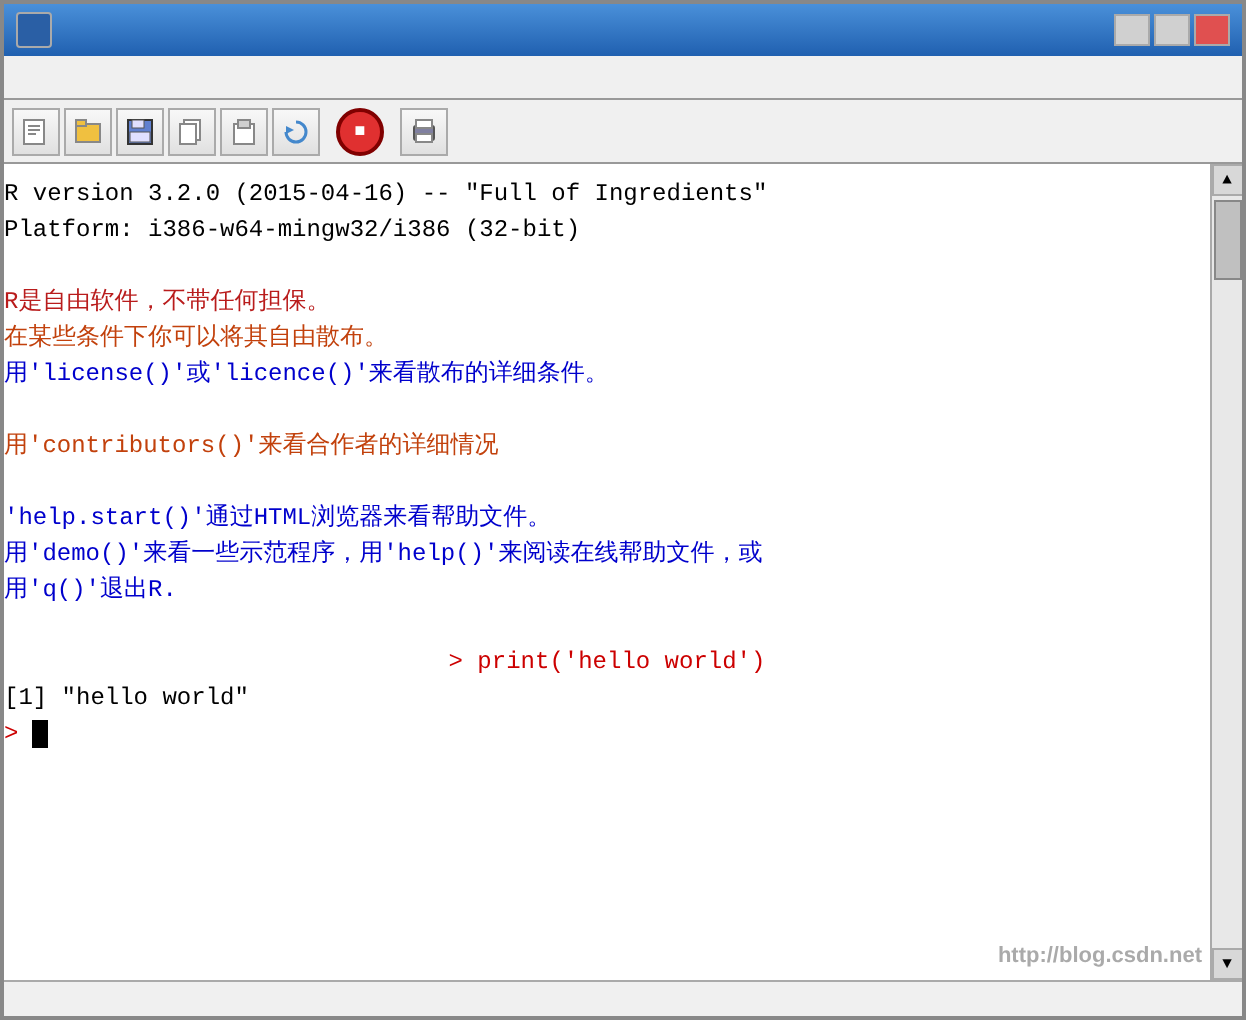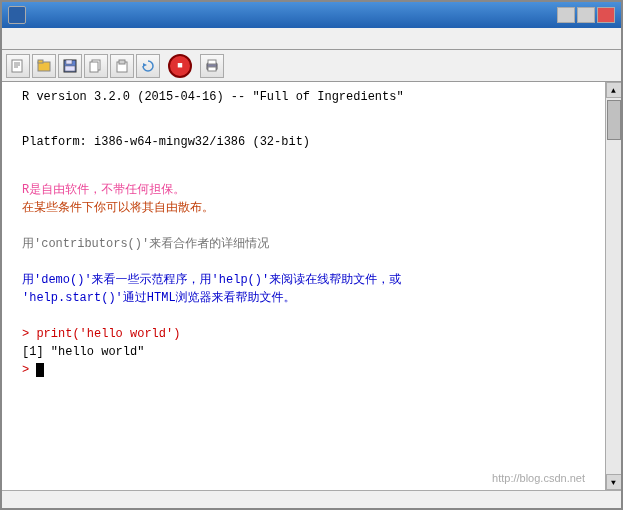--- a/index.html
+++ b/index.html
@@ -147,21 +147,21 @@
       display: flex;
       flex: 1;
       overflow: hidden;
     }
 
     .console-area {
       flex: 1;
       background: white;
       overflow-y: auto;
       overflow-x: hidden;
-      padding: 6px 20px;
+      padding: 6px 0;
       font-family: 'Courier New', Courier, monospace;
       font-size: 12px;
       position: relative;
     }
 
     .scrollbar-y {
       width: 16px;
       background: #e8e8e8;
       border-left: 1px solid #aaa;
       display: flex;
@@ -201,24 +201,25 @@
     .console-line {
       white-space: pre-wrap;
       word-break: break-all;
       line-height: 1.5;
       color: #000;
     }
 
     .watermark {
       position: absolute;
       bottom: 6px;
-      right: 20px;
+      right: 4px;
       color: #aaa;
       font-size: 11px;
       font-family: Arial, sans-serif;
+      font-weight: bold;
     }
 
     .status-bar {
       height: 18px;
       background: #f0f0f0;
       border-top: 1px solid #aaa;
       display: flex;
       align-items: center;
       padding: 0 4px;
       font-size: 11px;
@@ -320,31 +321,33 @@
         <rect x="3" y="1" width="8" height="4" fill="white" stroke="#888" stroke-width="1"></rect>
         <rect x="3" y="8" width="8" height="4" fill="white" stroke="#888" stroke-width="1"></rect>
       </svg>
     </div>
   </div>
 
   <div class="main-area">
     <div class="console-area" id="console-content">
 
     <div class="console-line" style="color: rgb(0, 0, 0);">R version 3.2.0 (2015-04-16) -- "Full of Ingredients"</div>
-        <div class="console-line" style="color: rgb(0, 0, 0); margin-top: 27px;">Platform: i386-w64-mingw32/i386 (32-bit)</div>
+        <div class="console-line" style="color: rgb(0, 0, 0);">Platform: i386-w64-mingw32/i386 (32-bit)</div>
         <div class="console-line">&nbsp;</div>
-        <div class="console-line" style="color: #ec4899; margin-top: 12px;">R是自由软件，不带任何担保。</div>
+        <div class="console-line" style="color: #b91c1c;">R是自由软件，不带任何担保。</div>
         <div class="console-line" style="color: #c2410c;">在某些条件下你可以将其自由散布。</div>
+        <div class="console-line" style="color: rgb(0, 0, 204);">用'license()'或'licence()'来看散布的详细条件。</div>
         <div class="console-line">&nbsp;</div>
-        <div class="console-line" style="color: #737373;">用'contributors()'来看合作者的详细情况</div>
+        <div class="console-line" style="color: #c2410c;">用'contributors()'来看合作者的详细情况</div>
         <div class="console-line">&nbsp;</div>
+        <div class="console-line" style="color: rgb(0, 0, 204);">'help.start()'通过HTML浏览器来看帮助文件。</div>
         <div class="console-line" style="color: rgb(0, 0, 204);">用'demo()'来看一些示范程序，用'help()'来阅读在线帮助文件，或</div>
-        <div class="console-line" style="color: rgb(0, 0, 204);">'help.start()'通过HTML浏览器来看帮助文件。</div>
+        <div class="console-line" style="color: rgb(0, 0, 204);">用'q()'退出R.</div>
         <div class="console-line">&nbsp;</div>
-        <div class="console-line" style="color: rgb(204, 0, 0);">&gt; print('hello world')</div>
+        <div class="console-line" style="color: rgb(204, 0, 0); text-align: center;">&gt; print('hello world')</div>
         <div class="console-line" style="color: rgb(0, 0, 0);">[1] "hello world"</div>
         <div class="console-line" style="color: rgb(204, 0, 0);">&gt; <span class="cursor-block"></span></div>
         <div class="watermark">http://blog.csdn.net</div>
       </div>
     <div class="scrollbar-y">
       <div class="scrollbar-arrow">▲</div>
       <div class="scrollbar-track">
         <div class="scrollbar-thumb"></div>
       </div>
       <div class="scrollbar-arrow">▼</div>

